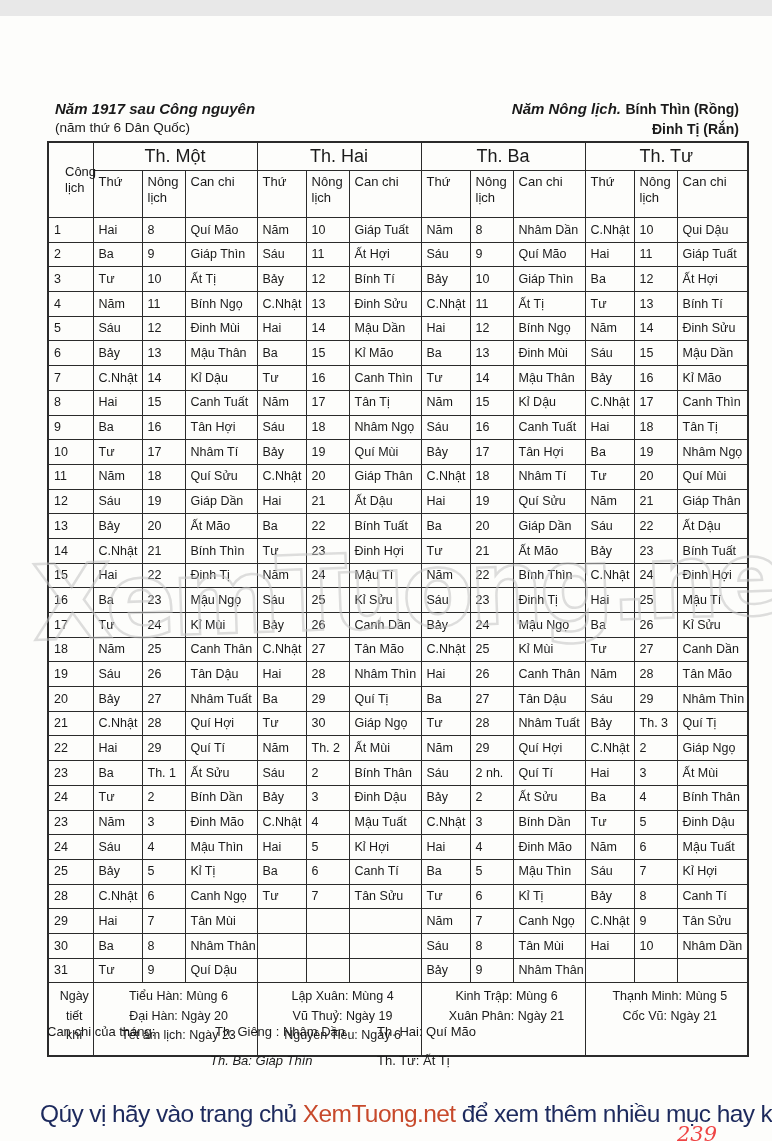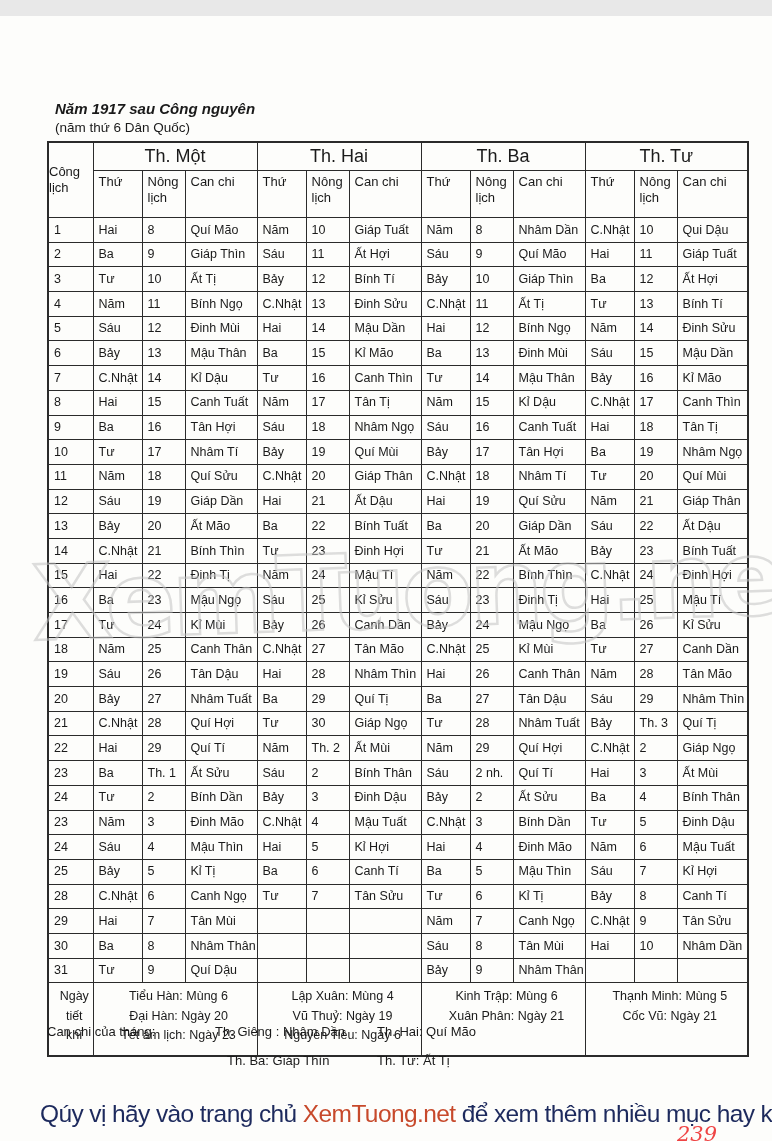--- a/index.html
+++ b/index.html
@@ -25,21 +25,21 @@
     position:absolute;left:47px;top:125px;
     border-collapse:collapse;table-layout:fixed;
     width:697px;
     font-size:12.5px;
   }
   table.cal, table.cal th, table.cal td{border:1px solid #2b2b2b;}
   table.cal{border-width:2px;}
   table.cal th{font-weight:normal;}
   .mh{height:25px;text-align:center;font-size:18px;vertical-align:middle;}
   .sh{height:43px;text-align:left;vertical-align:top;padding:3px 0 0 5px;font-size:13px;line-height:1.25;}
-  .corner{vertical-align:middle;text-align:left;padding-left:0;font-size:13px;line-height:1.25;white-space:pre-line;}
+  .corner{vertical-align:middle;text-align:left;padding-left:16px;font-size:13px;line-height:1.25;white-space:pre-line;}
   table.cal tbody td{
     height:23.7px;text-align:left;vertical-align:middle;
     padding:0 0 0 5px;line-height:1;white-space:nowrap;overflow:hidden;
   }
   table.cal tfoot td{
     height:68px;vertical-align:top;text-align:center;
     padding:4px 0 0 7px;font-size:12.5px;line-height:1.55;
   }
   tfoot .tk-label{white-space:pre-line;padding-left:4px;line-height:1.3;}
   
@@ -49,21 +49,21 @@
     color:transparent;-webkit-text-stroke:2.5px #c4c4c4;
     opacity:.55;transform:rotate(-2deg);pointer-events:none;
     font-family:"DejaVu Sans", sans-serif;z-index:5;
   }
   
   .canchi{position:absolute;left:47px;top:1008px;width:660px;height:60px;font-size:13px;}
   .canchi span{position:absolute;white-space:nowrap;}
   .cc-label{left:0;top:0;}
   .cc-e1{left:168px;top:0;}
   .cc-e2{left:330px;top:0;}
-  .cc-e3{left:180px;top:29px;}
+  .cc-e3{left:163px;top:29px;font-style:italic;}
   .cc-e4{left:330px;top:29px;}
   
   .footer-line{
     position:absolute;left:40px;top:1084px;width:705px;
     font-size:24.5px;letter-spacing:-0.6px;white-space:nowrap;
     color:#1d2a5d;
   }
   .footer-line .link{color:#c7492b;cursor:pointer;}
   .page-num{
     position:absolute;right:55px;top:1106px;
@@ -72,20 +72,24 @@
   }
 </style>
 </head>
 <body>
 
 <div class="page">
 
   <div class="hdr-left">
     <div class="t1">Năm 1917 sau Công nguyên</div>
     <div class="t2">(năm thứ  6 Dân Quốc)</div>
+  </div>
+  <div class="hdr-right">
+    <div class="t1"><b>Năm Nông lịch.</b>&nbsp;<span class="val">Bính Thìn (Rồng)</span></div>
+    <div class="t2">Đinh Tị (Rắn)</div>
   </div>
 
   <table class="cal">
     <colgroup>
       <col style="width:45px">
       <col style="width:49px">
         <col style="width:43px">
         <col style="width:72px">
       <col style="width:49px">
         <col style="width:43px">

